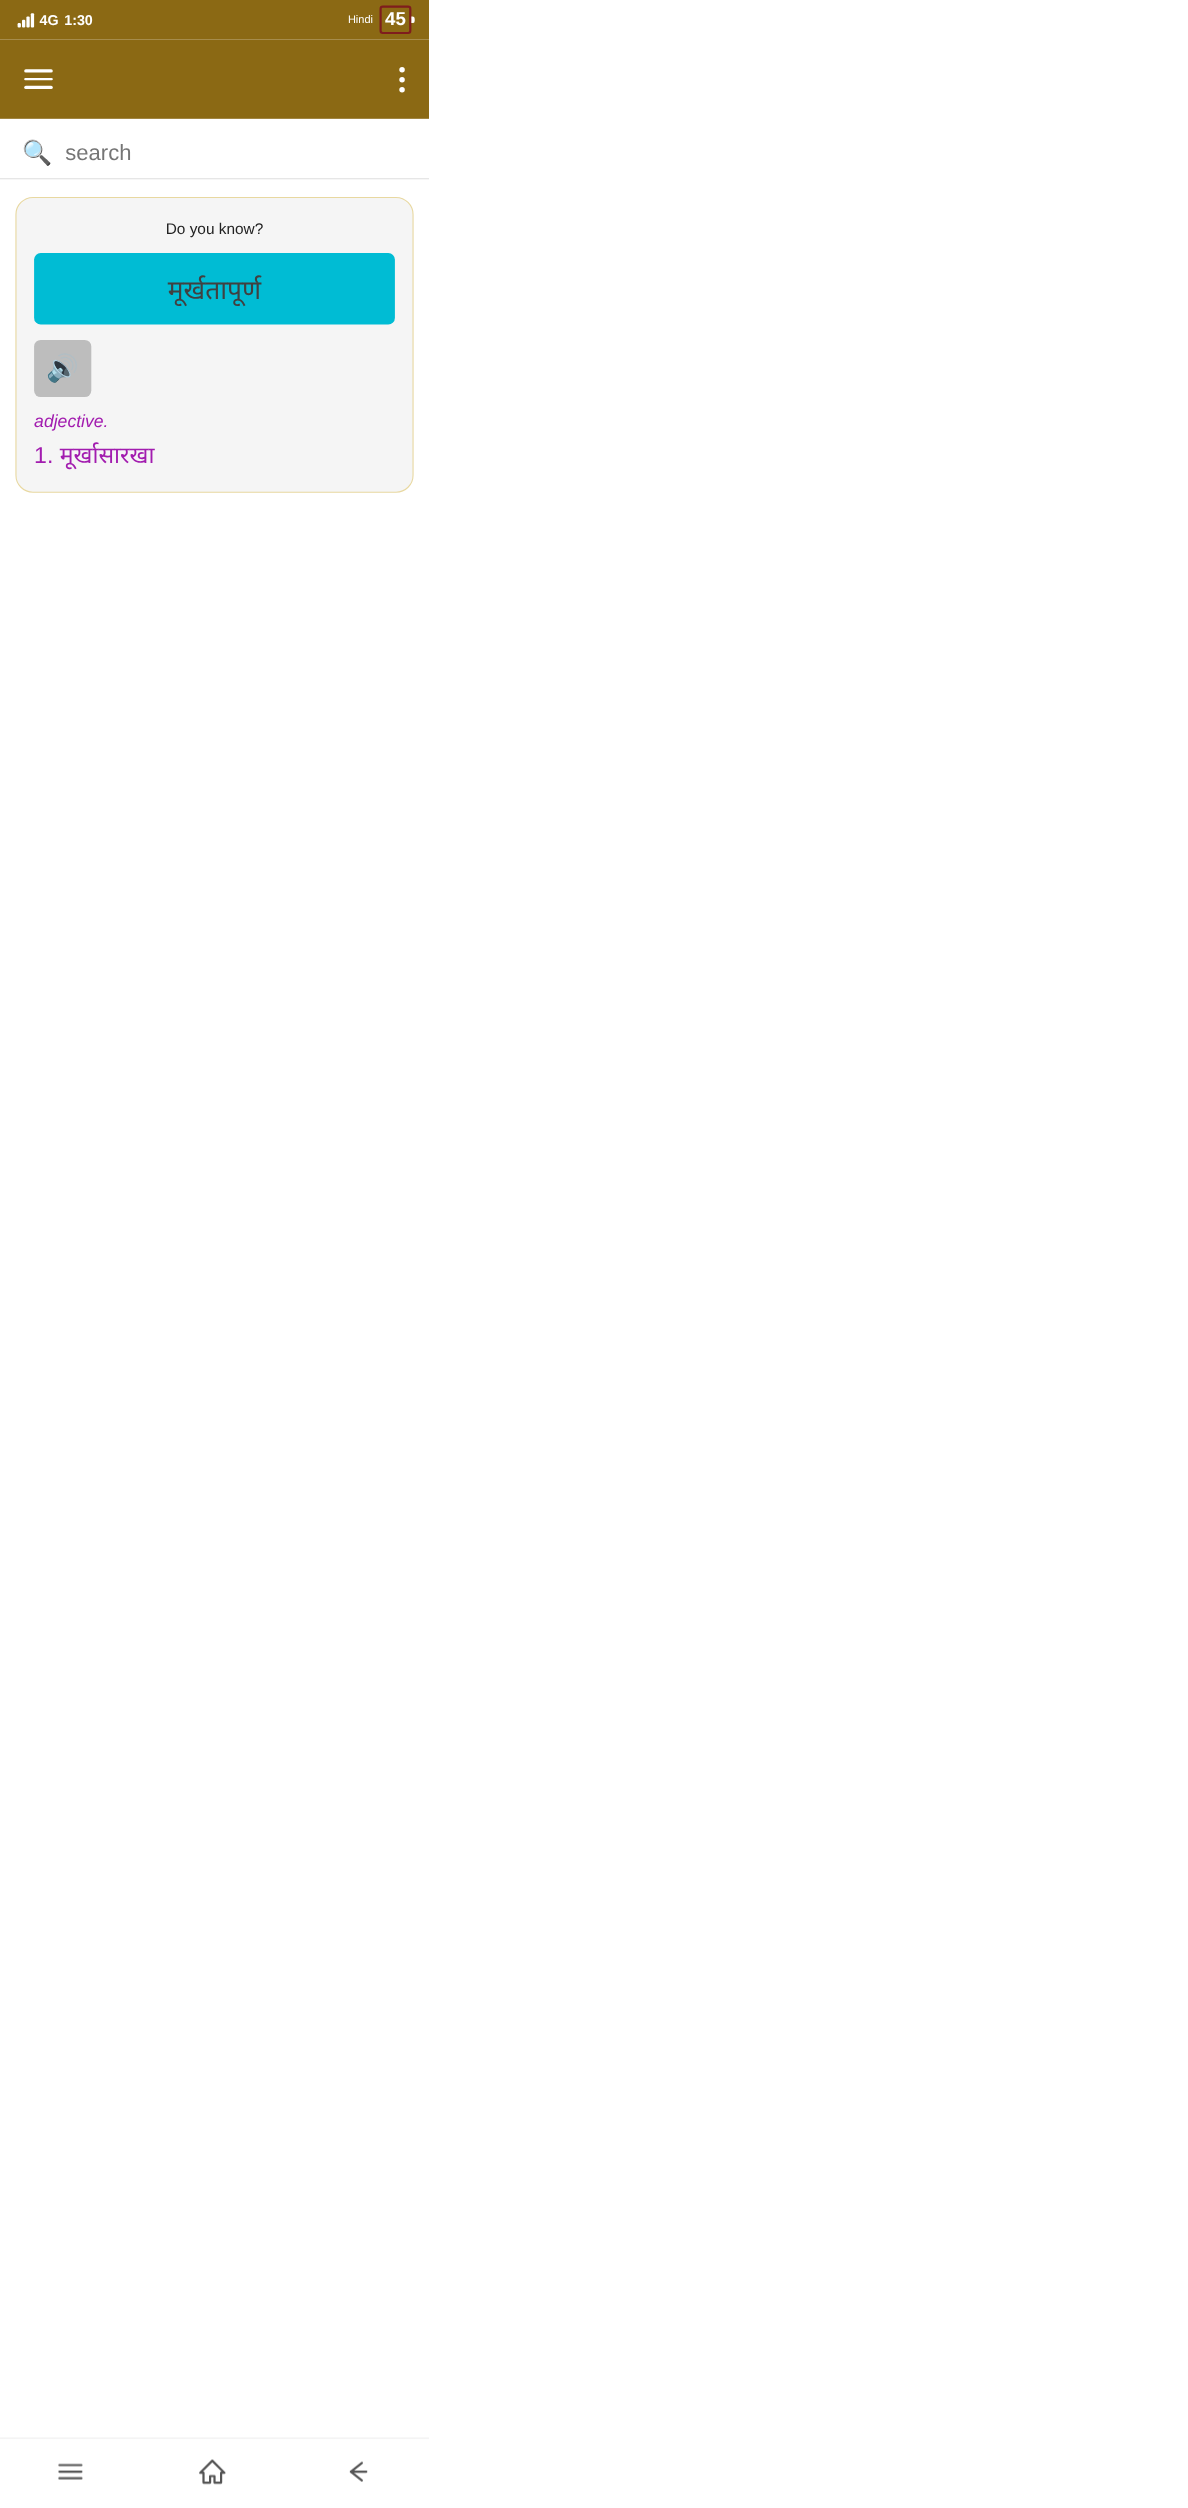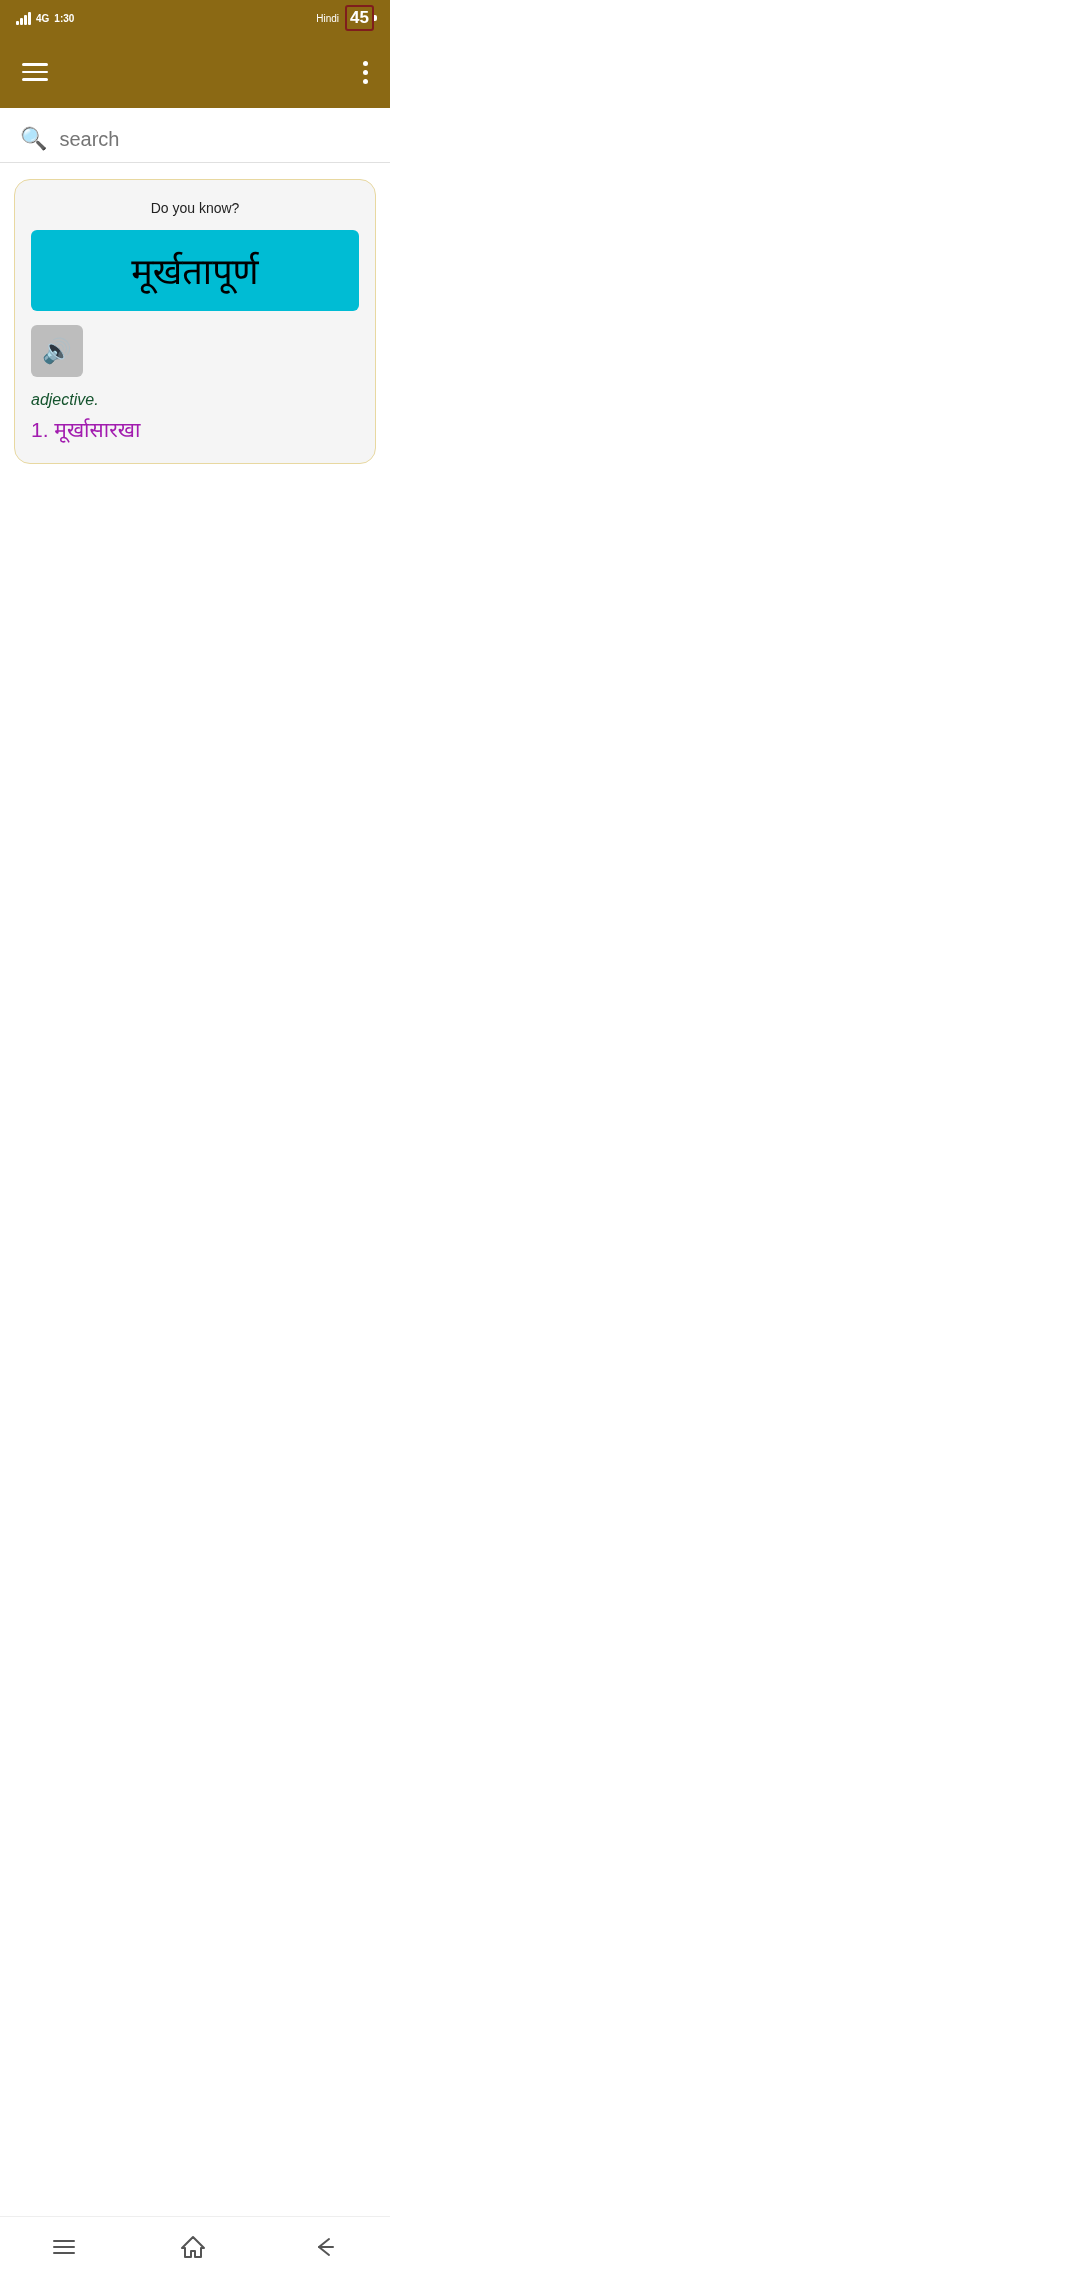--- a/index.html
+++ b/index.html
@@ -21,21 +21,21 @@
       align-items: center;
       padding: 8px 16px;
       height: 36px;
     }
 
     .status-left {
       display: flex;
       align-items: center;
       gap: 5px;
       color: white;
-      font-size: 10px;
+      font-size: 13px;
       font-weight: bold;
     }
 
     .signal-icon {
       display: flex;
       align-items: flex-end;
       gap: 1px;
       height: 14px;
     }
 
@@ -197,22 +197,22 @@
 
     .word-banner {
       background: #00bcd4;
       border-radius: 6px;
       padding: 16px 10px;
       text-align: center;
       margin-bottom: 14px;
     }
 
     .word-text {
-      color: #000000;
-      font-size: 36px;
+      color: #404040;
+      font-size: 24px;
       font-weight: 500;
     }
 
     .speaker-btn {
       background: #bdbdbd;
       border: none;
       border-radius: 6px;
       width: 52px;
       height: 52px;
       display: flex;
@@ -222,21 +222,21 @@
       margin-bottom: 14px;
     }
 
     .speaker-icon {
       font-size: 24px;
       color: white;
     }
 
     .word-pos {
       font-size: 16px;
-      color: #14532d;
+      color: #a21caf;
       font-style: italic;
       margin-bottom: 6px;
     }
 
     .word-meaning {
       font-size: 21px;
       color: #a21caf;
     }
 
     

